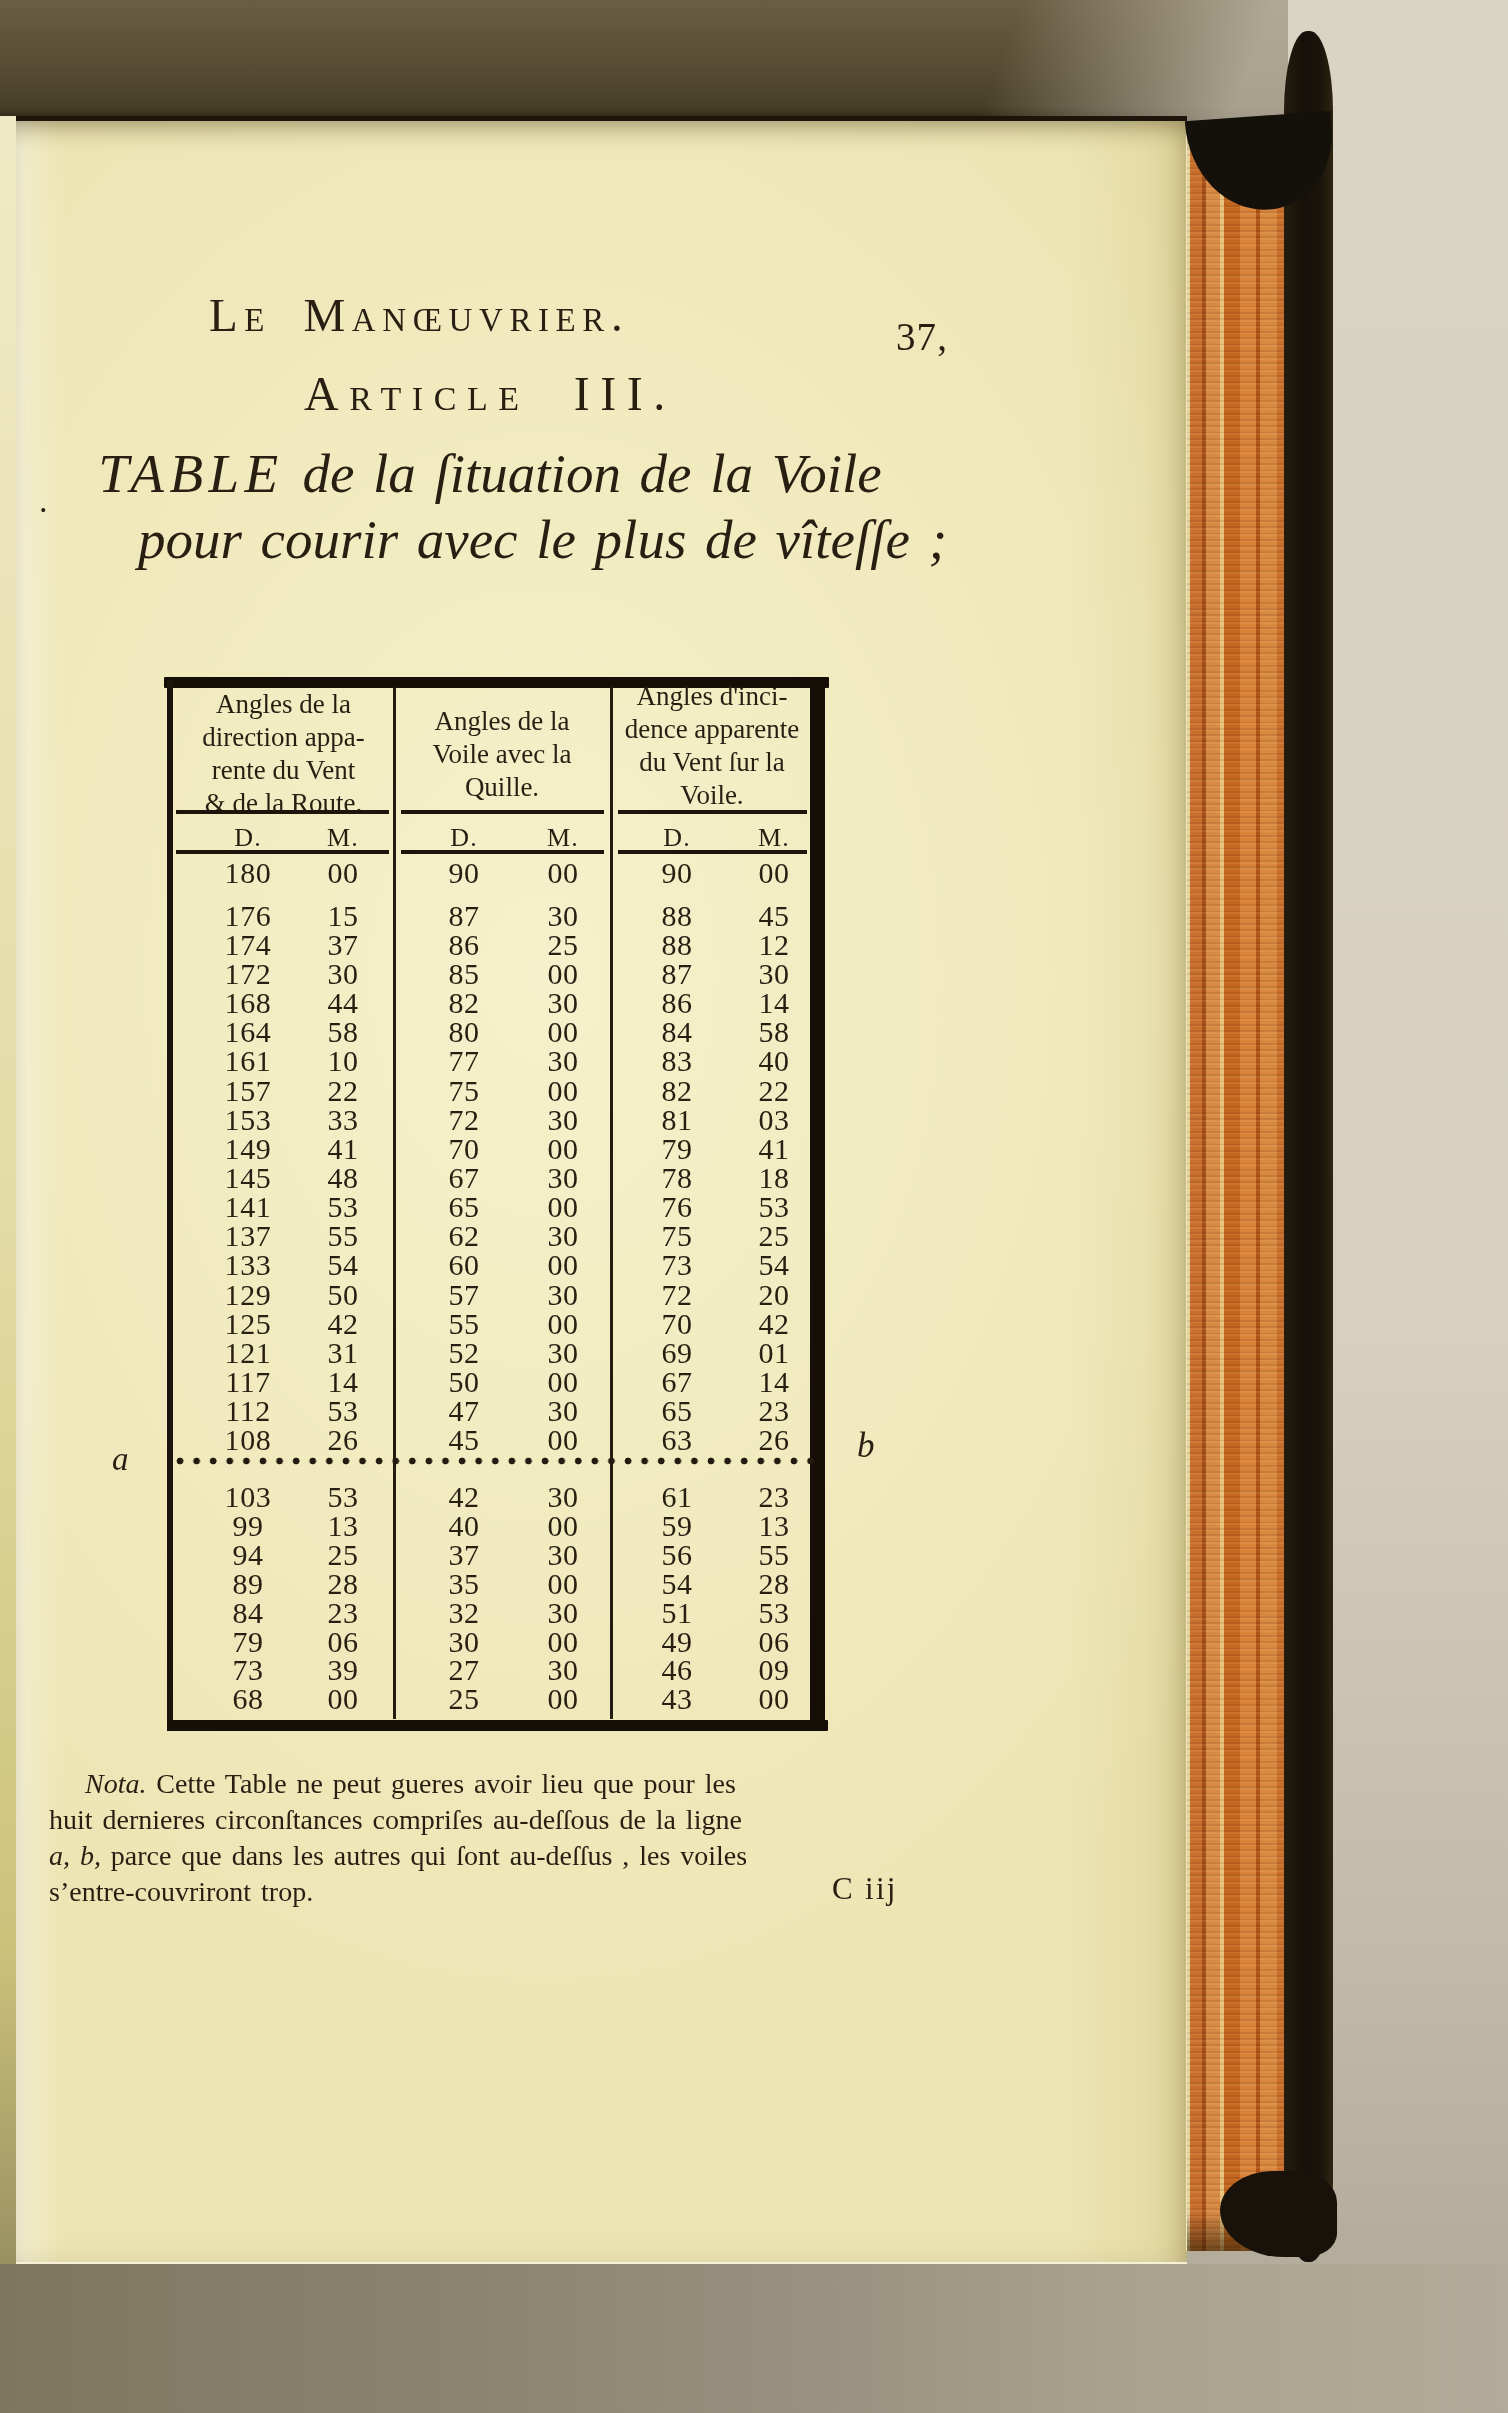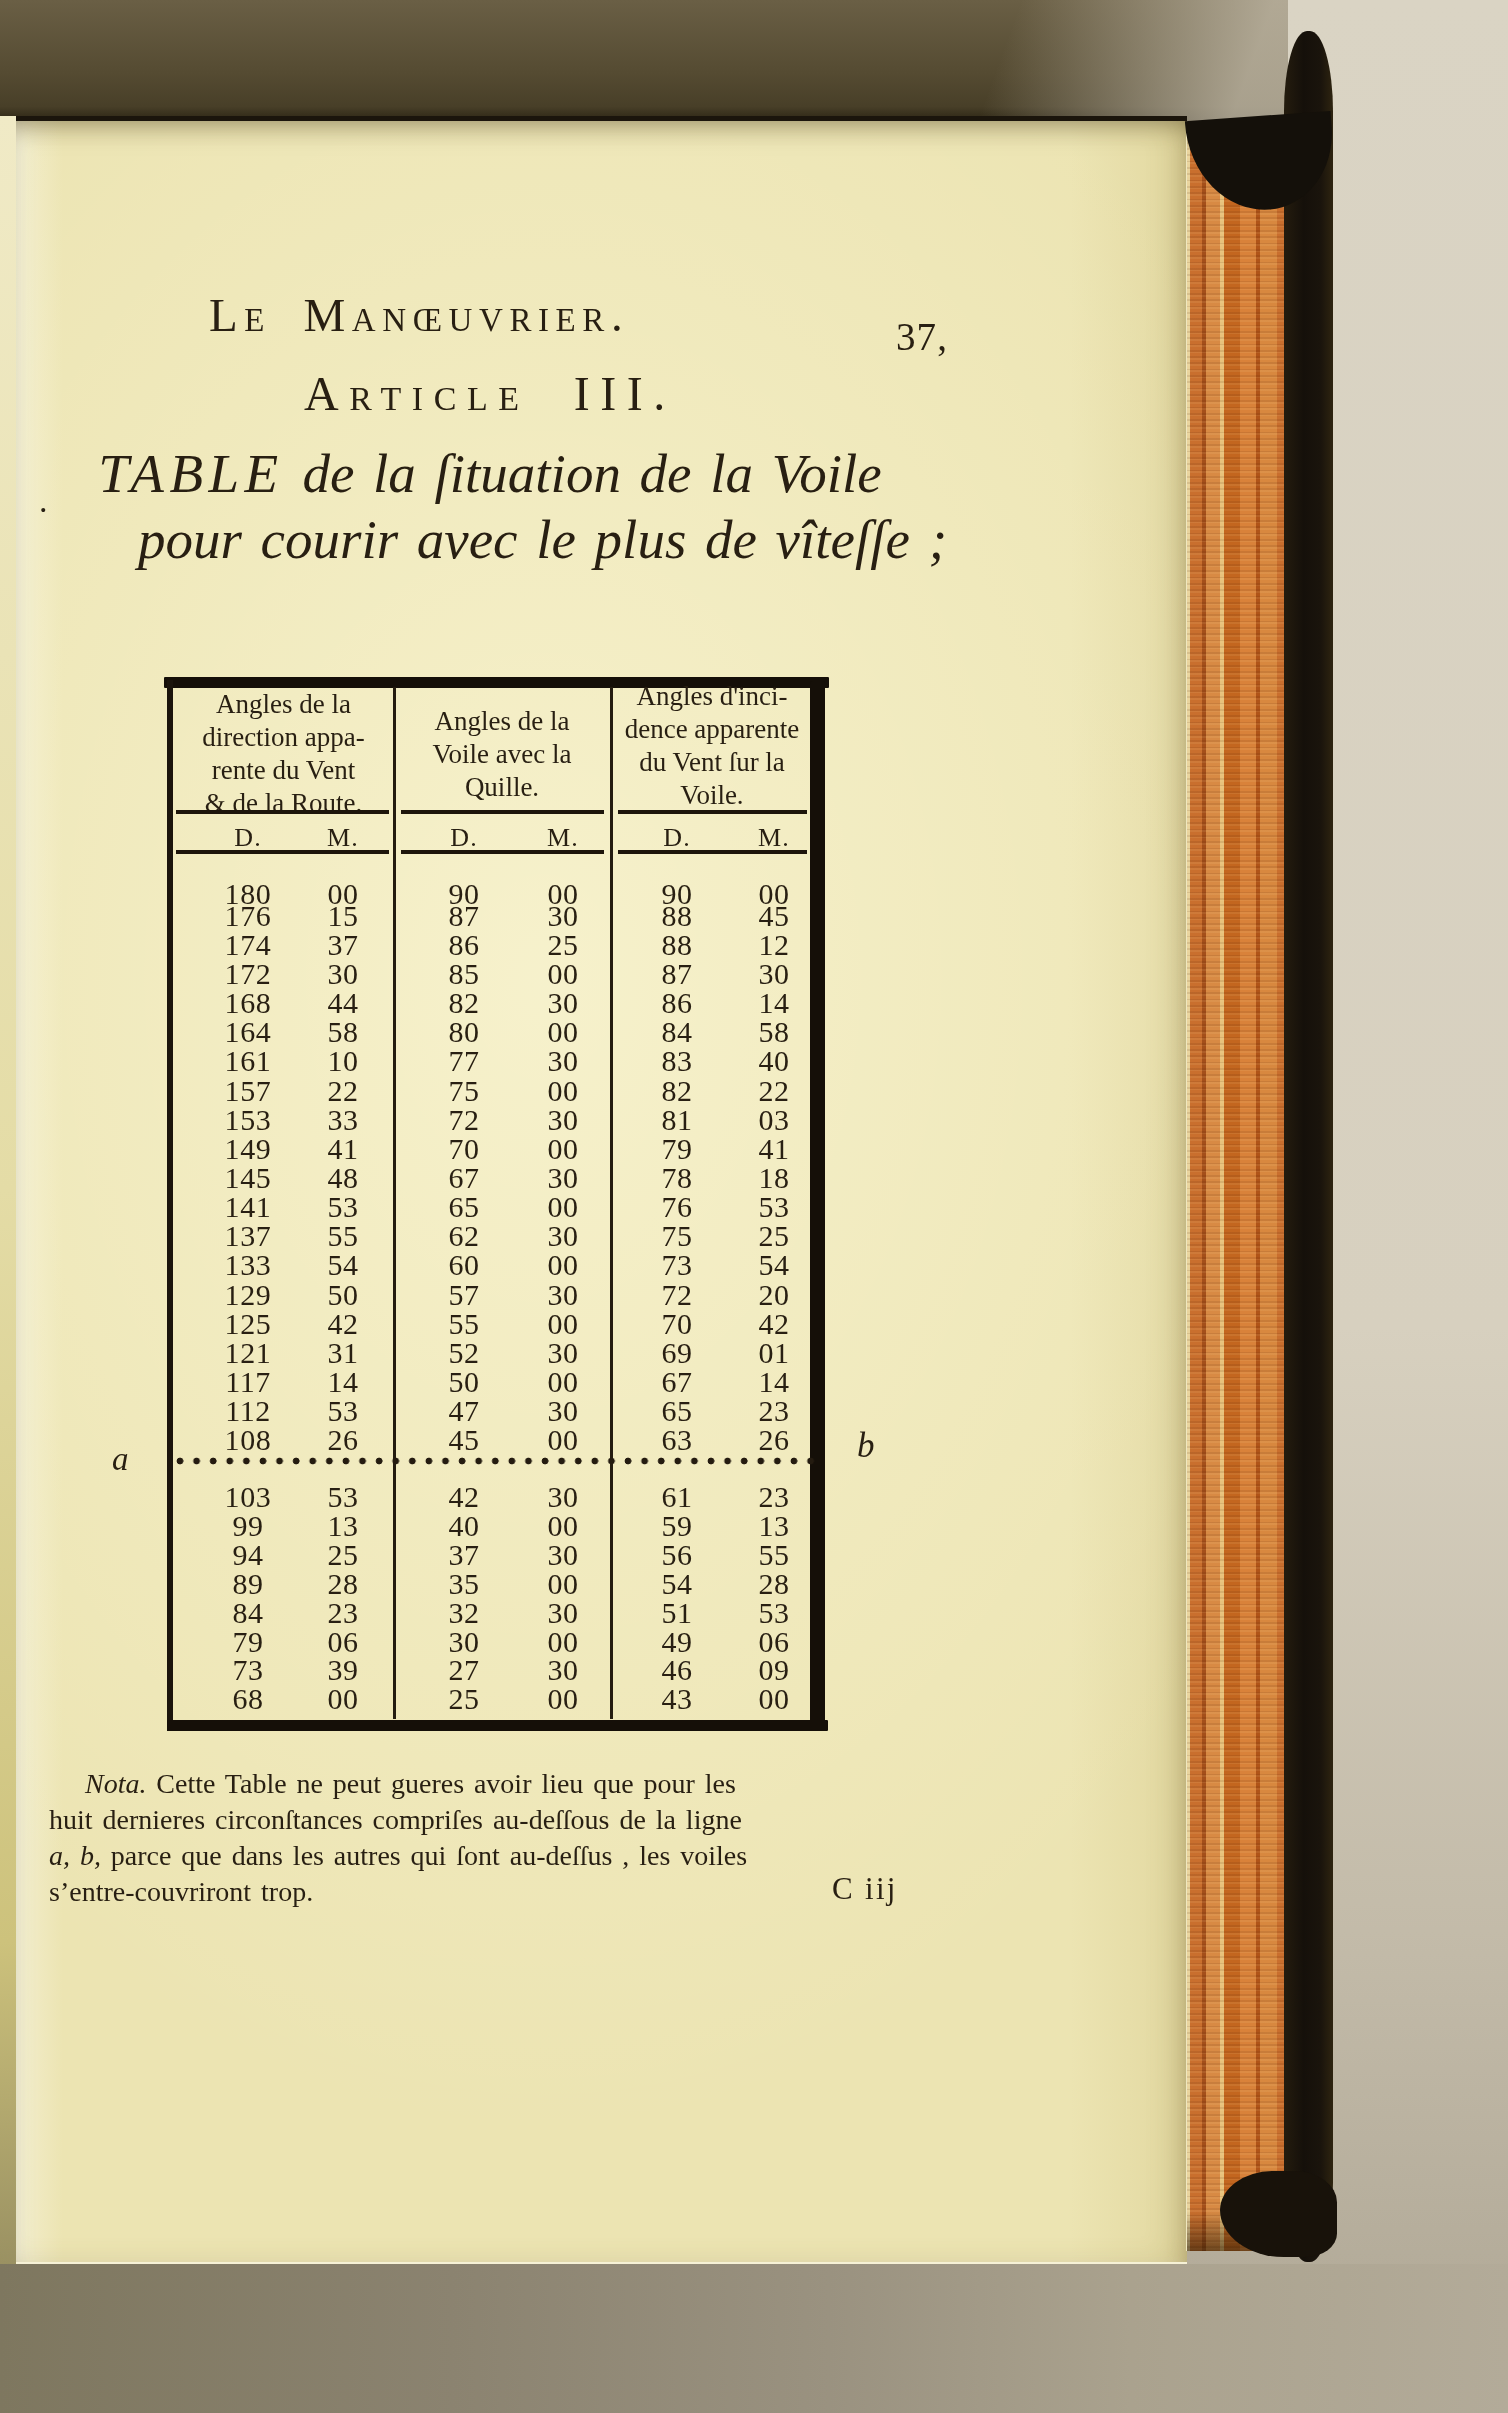--- a/index.html
+++ b/index.html
@@ -146,21 +146,21 @@
         <span class="t-cell cl3">M.</span>
         <span class="t-cell cl4">D.</span>
         <span class="t-cell cl5">M.</span>
       </div>
 
       <div class="hline hl-b hseg1"></div>
       <div class="hline hl-b hseg2"></div>
       <div class="hline hl-b hseg3"></div>
 
       <div id="rows-above">
-          <div class="t-row" style="top: 200px; padding-left: 12px;">
+          <div class="t-row" style="top: 179px; padding-left: 12px;">
             <span class="t-cell cl0">180</span>
             <span class="t-cell cl1">00</span>
             <span class="t-cell cl2">90</span>
             <span class="t-cell cl3">00</span>
             <span class="t-cell cl4">90</span>
             <span class="t-cell cl5">00</span>
           </div>
           <div class="t-row" style="top: 222px;">
             <span class="t-cell cl0">176</span>
             <span class="t-cell cl1">15</span>

